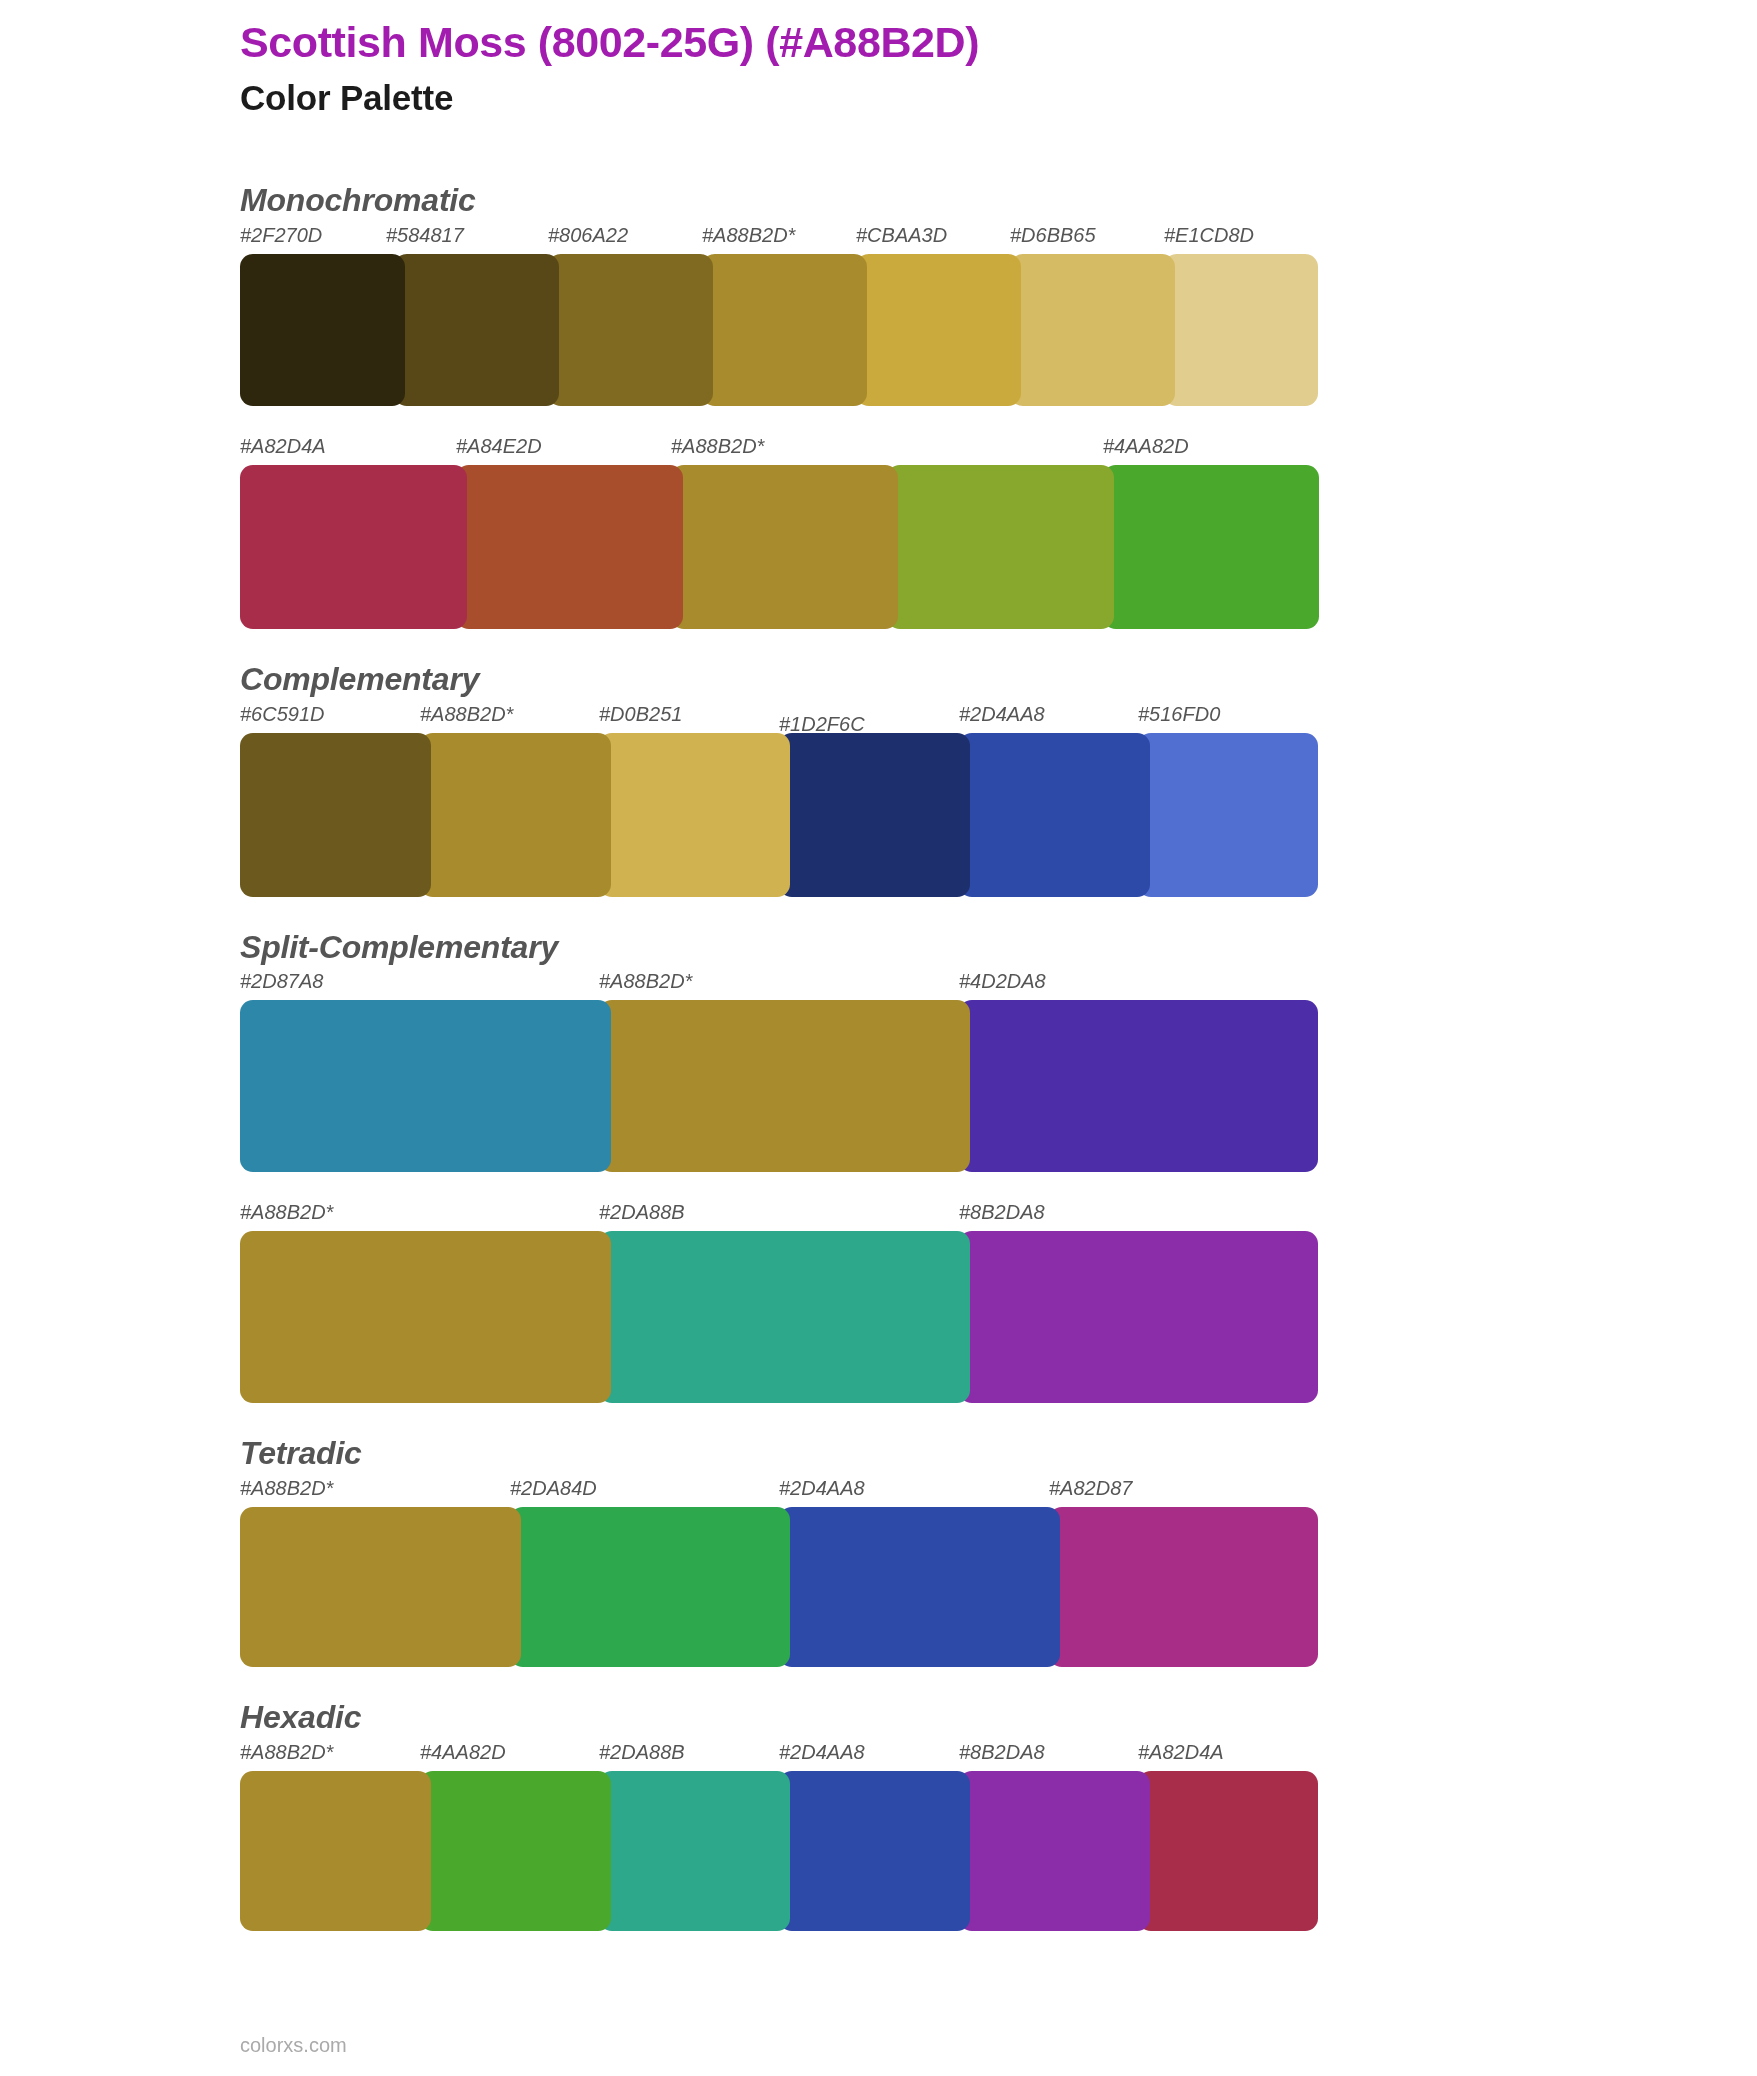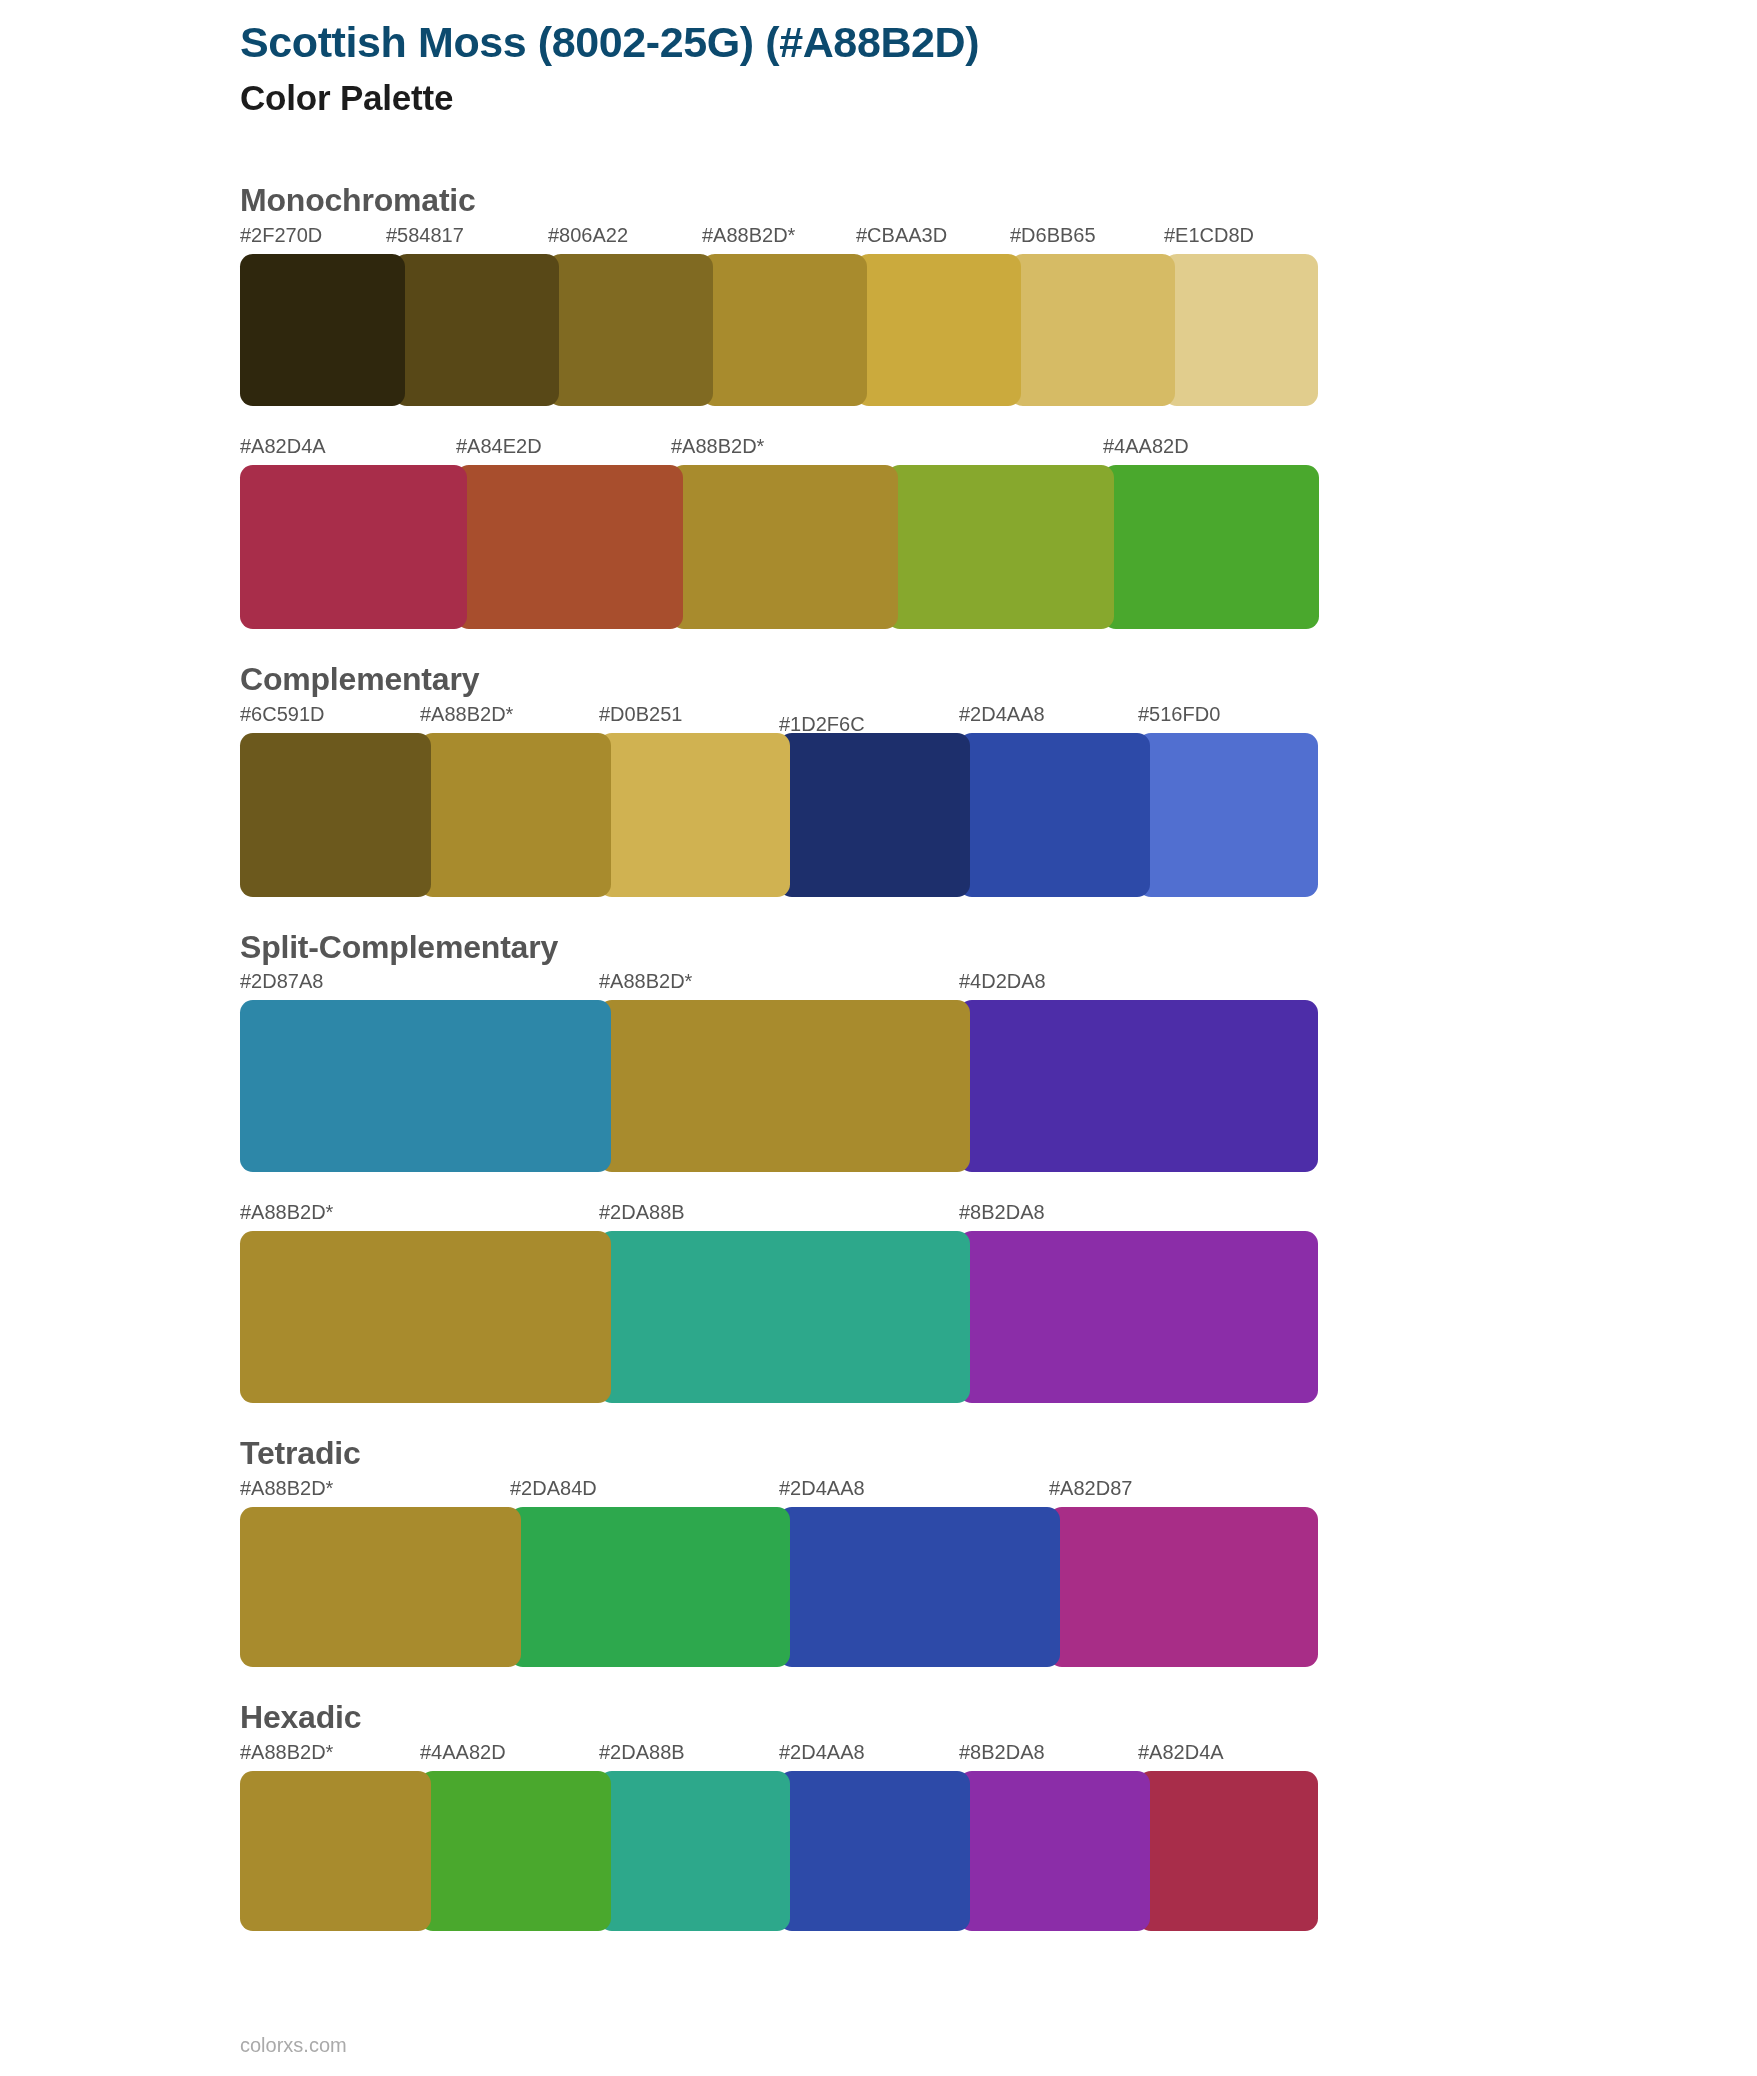--- a/index.html
+++ b/index.html
@@ -23,40 +23,41 @@
   }
   .header {
     position: absolute;
     left: 240px;
     top: 17.6px;
     width: 1358px;
   }
   .page-title {
     font-size: 43px;
     font-weight: bold;
-    color: #0c4a6e;
+    color: #a21caf;
     letter-spacing: -0.4px;
     line-height: 1.12;
     margin: 0;
     white-space: nowrap;
   }
   .page-subtitle {
     font-size: 35px;
     font-weight: bold;
     color: #1c1c1c;
     letter-spacing: -0.2px;
     line-height: 1.18;
     margin: 11.2px 0 0 0;
   }
 
   .sections {
     position: absolute;
     left: 0;
     top: 180px;
     width: 1568px;
+    font-style: italic;
   }
   .section {
     position: relative;
     margin: 0 0 30px 0;
   }
   .section-heading {
     margin: 0 0 4.8px 240px;
     font-size: 32px;
     font-weight: bold;
     color: #555555;

